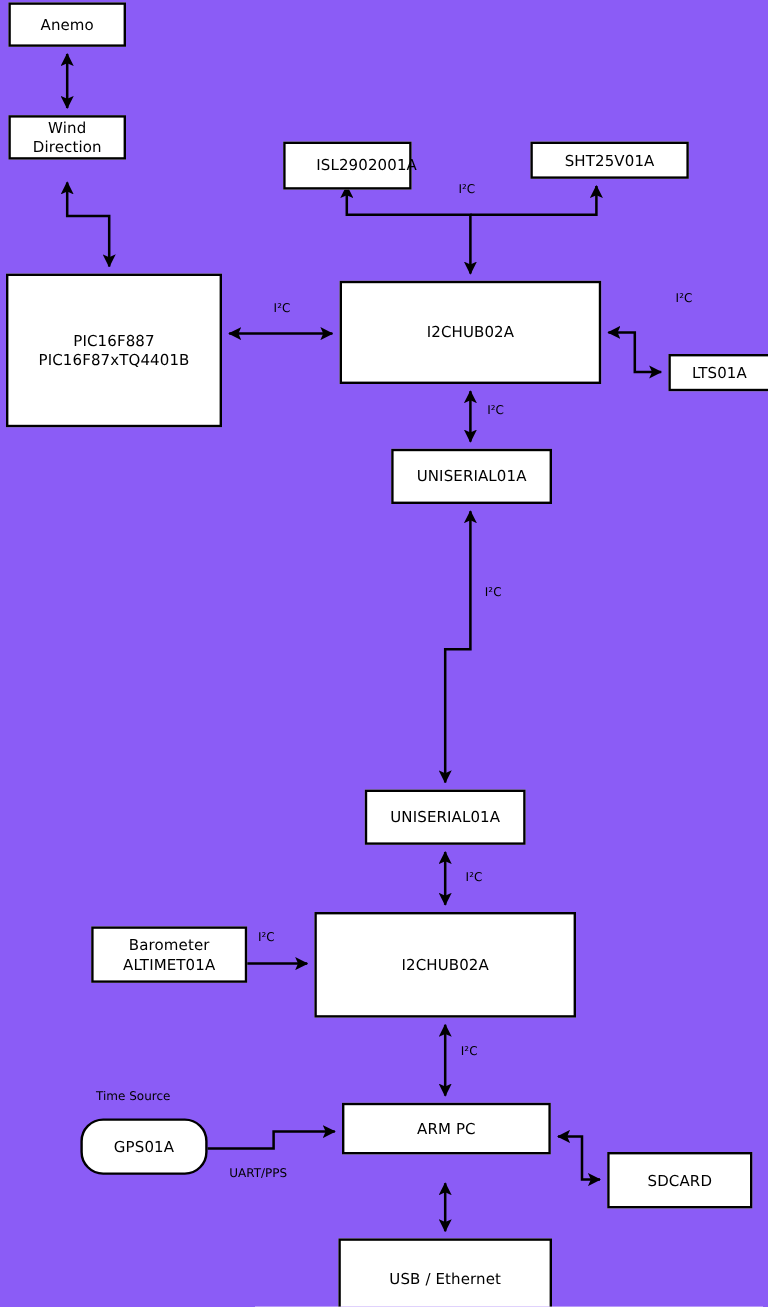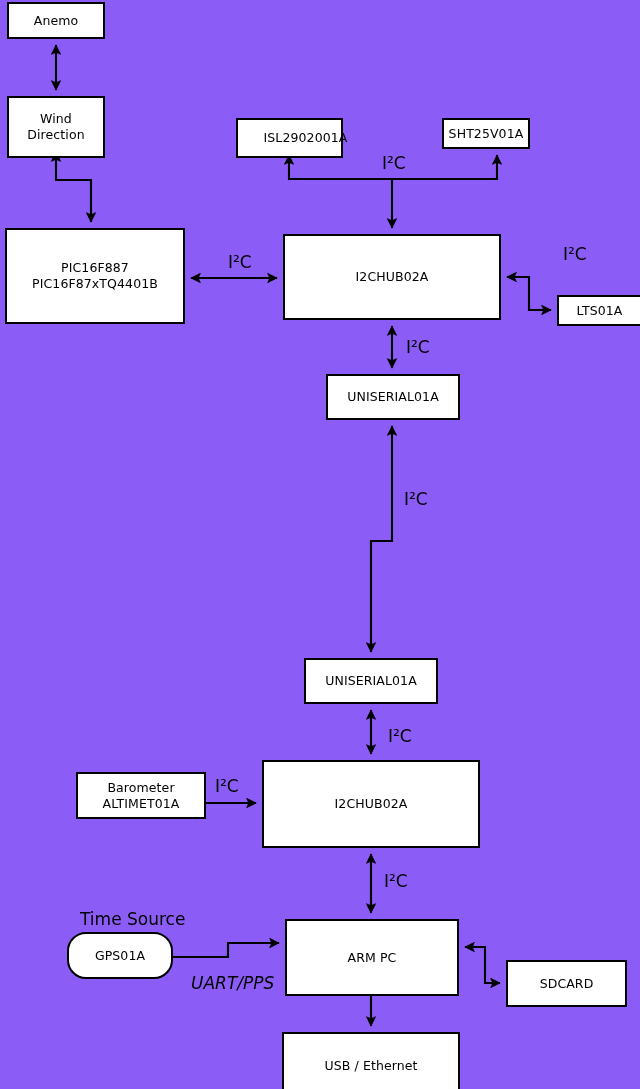--- a/index.html
+++ b/index.html
@@ -39,29 +39,29 @@
     letter-spacing: 0.1px;
     z-index: 2;
   }
   .node .lbl {
     display: block;
     white-space: pre-line;
     padding: 0 4px;
   }
   .edge-label {
     position: absolute;
-    font-size: 17px;
+    font-size: 10px;
     color: #000000;
     white-space: nowrap;
     z-index: 3;
     background: transparent;
   }
   .free-label {
     position: absolute;
-    font-size: 17px;
+    font-size: 10px;
     color: #000000;
     white-space: nowrap;
     z-index: 3;
   }
 </style>
 </head>
 <body>
 
 <div id="canvas">
 
@@ -98,32 +98,32 @@
 
       <path d="M 465 947 L 485 947 L 485 983 L 500 983" marker-start="url(#ah)" marker-end="url(#ah)"></path>
 
       <line x1="371" y1="986" x2="371" y2="1026" marker-start="url(#ah)" marker-end="url(#ah)"></line>
     </g>
   </svg>
 
   <div class="node" style="left: 7px; top: 2px; width: 98px; height: 37px;">
     <span class="lbl">Anemo</span>
   </div>
-  <div class="node" style="left: 7px; top: 96px; width: 98px; height: 62px;">
+  <div class="node" style="left: 7px; top: 96px; width: 98px; height: 37px;">
     <span class="lbl">Wind
 Direction</span>
   </div>
-  <div class="node" style="left: 5px; top: 228px; width: 180px; height: 96px;">
+  <div class="node" style="left: 5px; top: 228px; width: 180px; height: 128px;">
     <span class="lbl">PIC16F887
 PIC16F87xTQ4401B</span>
   </div>
   <div class="node" style="left: 236px; top: 118px; width: 107px; height: 40px; padding-left: 32px;">
     <span class="lbl">ISL2902001A</span>
   </div>
-  <div class="node" style="left: 442px; top: 118px; width: 88px; height: 31px;">
+  <div class="node" style="left: 442px; top: 118px; width: 132px; height: 31px;">
     <span class="lbl">SHT25V01A</span>
   </div>
   <div class="node" style="left: 283px; top: 234px; width: 218px; height: 86px;">
     <span class="lbl">I2CHUB02A</span>
   </div>
   <div class="node" style="left: 557px; top: 295px; width: 85px; height: 31px;">
     <span class="lbl">LTS01A</span>
   </div>
   <div class="node" style="left: 326px; top: 374px; width: 134px; height: 46px;">
     <span class="lbl">UNISERIAL01A</span>
@@ -134,35 +134,35 @@
   <div class="node" style="left: 262px; top: 760px; width: 218px; height: 88px;">
     <span class="lbl">I2CHUB02A</span>
   </div>
   <div class="node" style="left: 76px; top: 772px; width: 130px; height: 47px;">
     <span class="lbl">Barometer
 ALTIMET01A</span>
   </div>
   <div class="node" style="left: 67px; top: 932px; width: 106px; height: 47px; border-radius: 19px;">
     <span class="lbl">GPS01A</span>
   </div>
-  <div class="node" style="left: 285px; top: 919px; width: 174px; height: 77px;">
+  <div class="node" style="left: 285px; top: 919px; width: 174px; height: 43px;">
     <span class="lbl">ARM PC</span>
   </div>
   <div class="node" style="left: 506px; top: 960px; width: 121px; height: 47px;">
     <span class="lbl">SDCARD</span>
   </div>
   <div class="node" style="left: 282px; top: 1032px; width: 178px; height: 68px;">
     <span class="lbl">USB / Ethernet</span>
   </div>
 
   <div class="edge-label" style="left: 228px; top: 252px;">I²C</div>
   <div class="edge-label" style="left: 382px; top: 153px;">I²C</div>
   <div class="edge-label" style="left: 563px; top: 244px;">I²C</div>
   <div class="edge-label" style="left: 406px; top: 337px;">I²C</div>
   <div class="edge-label" style="left: 404px; top: 489px;">I²C</div>
   <div class="edge-label" style="left: 388px; top: 726px;">I²C</div>
   <div class="edge-label" style="left: 215px; top: 776px;">I²C</div>
   <div class="edge-label" style="left: 384px; top: 871px;">I²C</div>
-  <div class="edge-label" style="left: 191px; top: 973px; font-style: italic;">UART/PPS</div>
+  <div class="edge-label" style="left: 191px; top: 973px;">UART/PPS</div>
 
   <div class="free-label" style="left: 80px; top: 909px;">Time Source</div>
 
 </div>
 
 </body></html>

